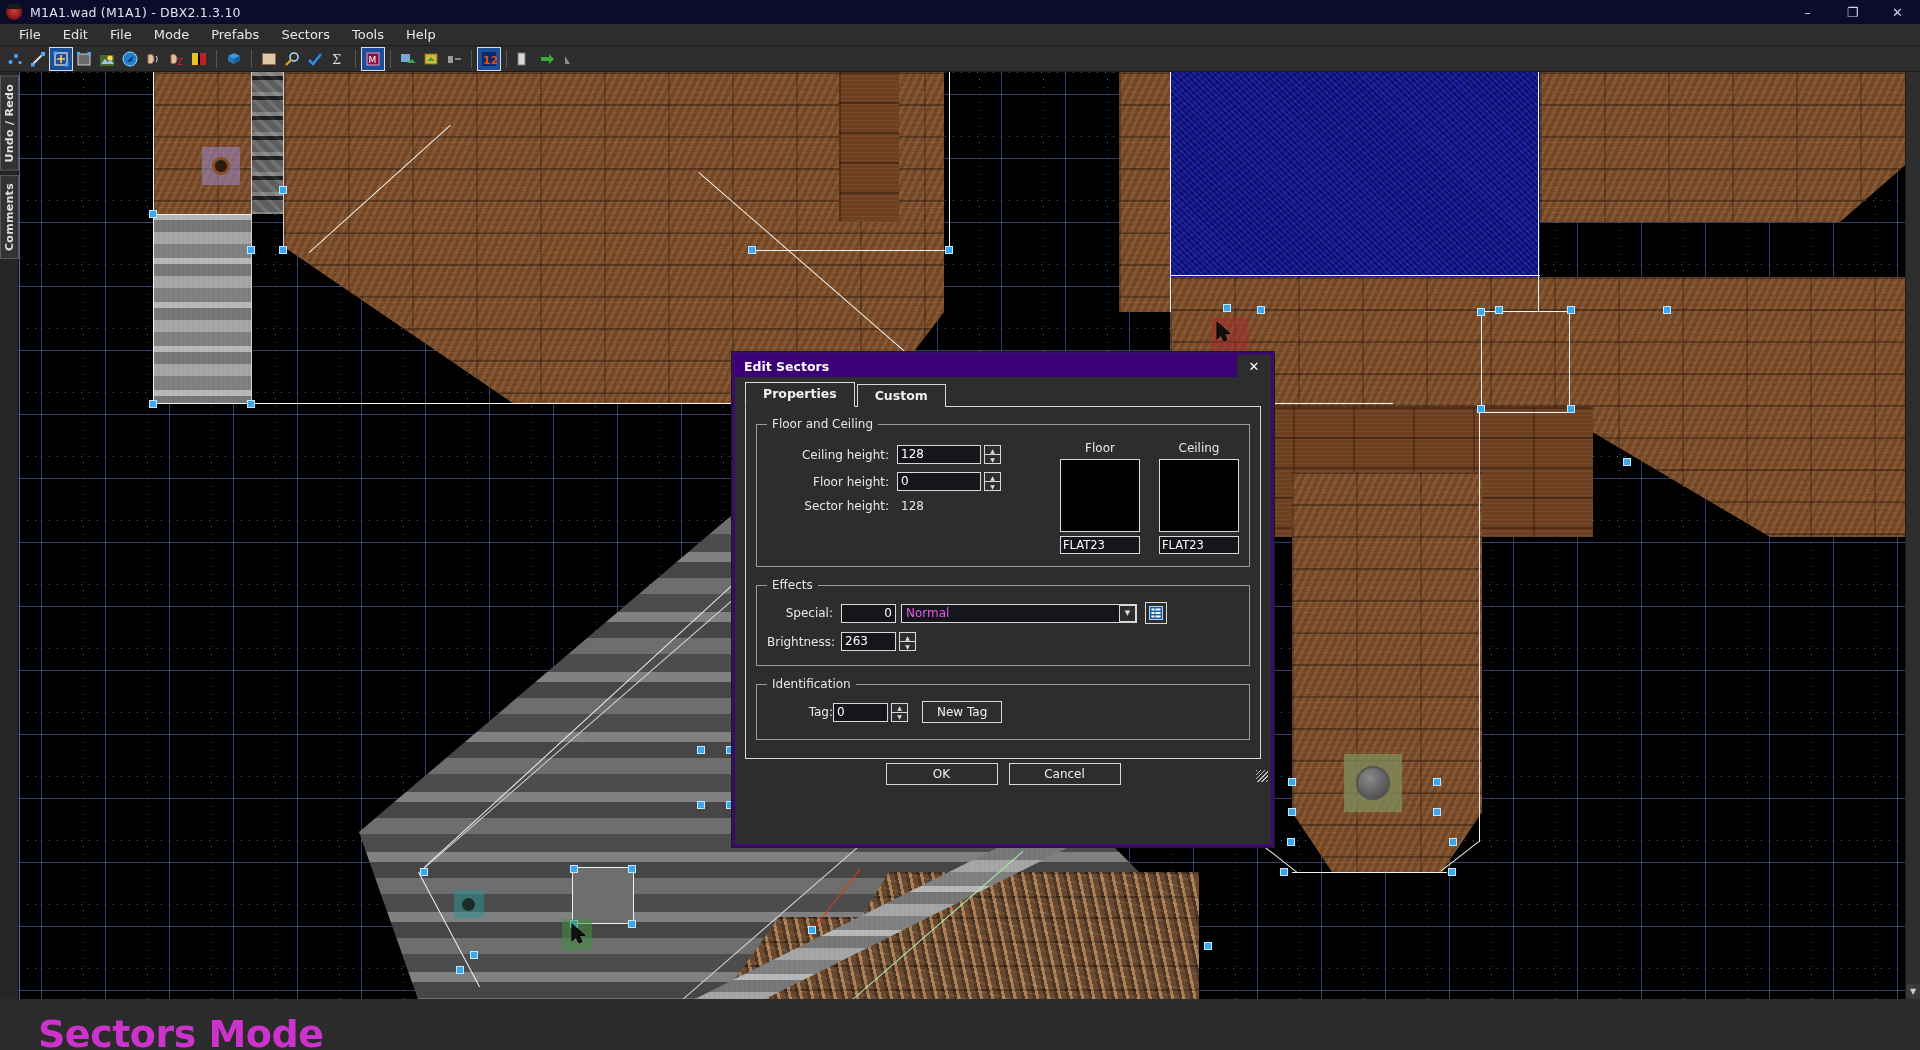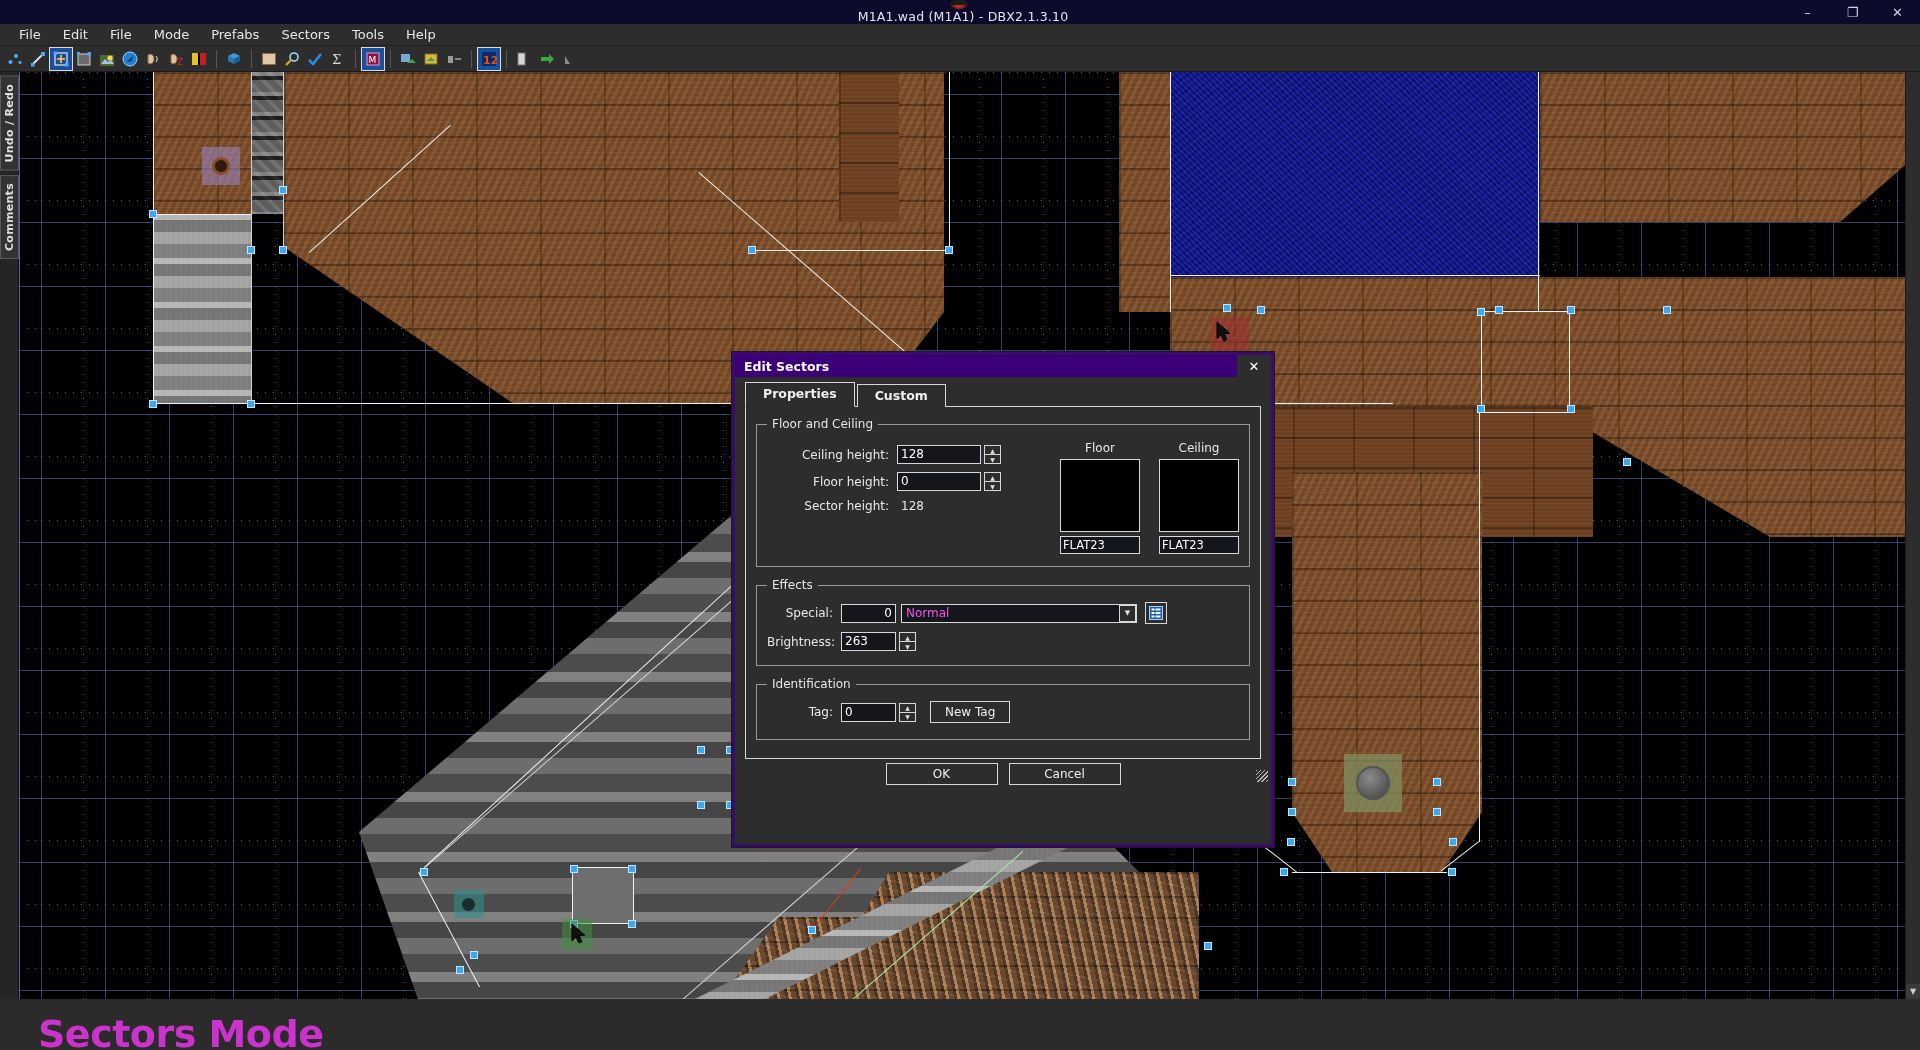--- a/index.html
+++ b/index.html
@@ -6,21 +6,21 @@
   body {
     width: 1920px; height: 1050px; overflow: hidden;
     background: #2b2b2b;
     font-family: "DejaVu Sans", sans-serif;
     font-size: 12px; color: #e8e8e8;
     -webkit-font-smoothing: none;
   }
   
   .titlebar {
     height: 24px; background: #0d0b2b; display: flex; align-items: center;
-    padding-left: 6px; position: relative; flex-direction: column;
+    padding-left: 6px; position: relative;
   }
   .titlebar .appicon {
     width: 16px; height: 16px; margin-right: 8px; position: relative;
     background: radial-gradient(circle at 50% 45%, #d04040 0%, #8b1a1a 60%, #4a0a0a 100%);
     border-radius: 46% 46% 50% 50%;
   }
   .titlebar .appicon::before {
     content:""; position:absolute; left:1px; top:-1px; width:14px; height:6px;
     background:#1b1b1b; border-radius:50% 50% 0 0;
   }
@@ -623,21 +623,21 @@
               <div class="spin">
                 <div class="spb">▲</div>
                 <div class="spb">▼</div>
               </div>
             </div>
           </fieldset>
 
           <fieldset style="margin-bottom:8px;">
             <legend>Identification</legend>
             <div class="row" style="margin-bottom:4px;">
-              <div class="lbl" style="width:66px; margin-right:8px;">Tag:</div>
+              <div class="lbl" style="width:66px; ">Tag:</div>
               <div class="txt" style="width:55px;">0</div>
               <div class="spin">
                 <div class="spb">▲</div>
                 <div class="spb">▼</div>
               </div>
               <button class="btn" style="margin-left:14px;">New Tag</button>
             </div>
           </fieldset>
         </div>
 

